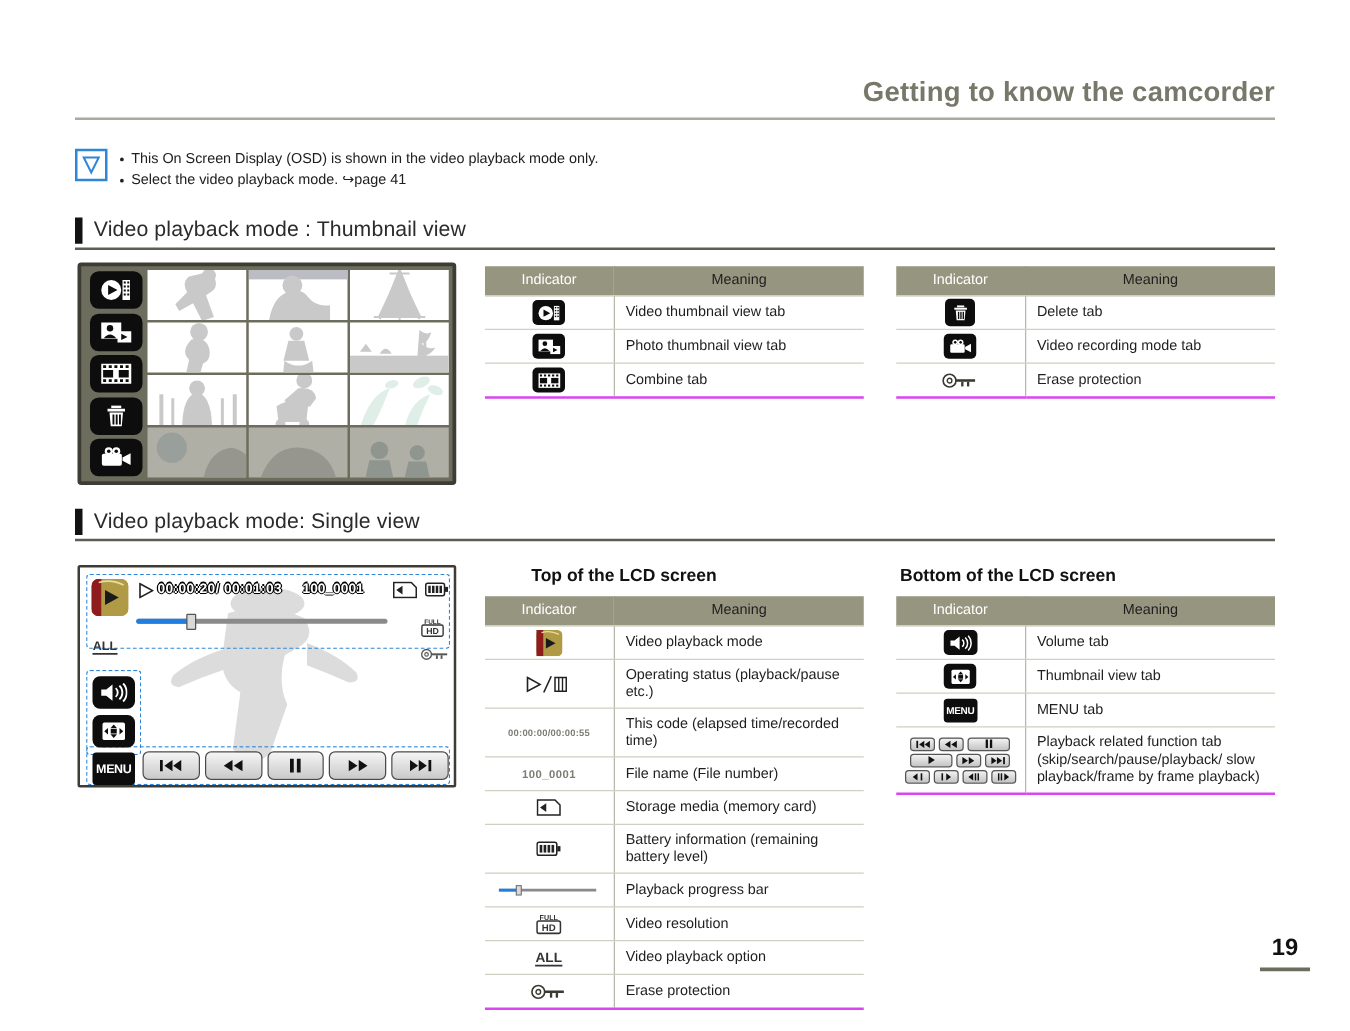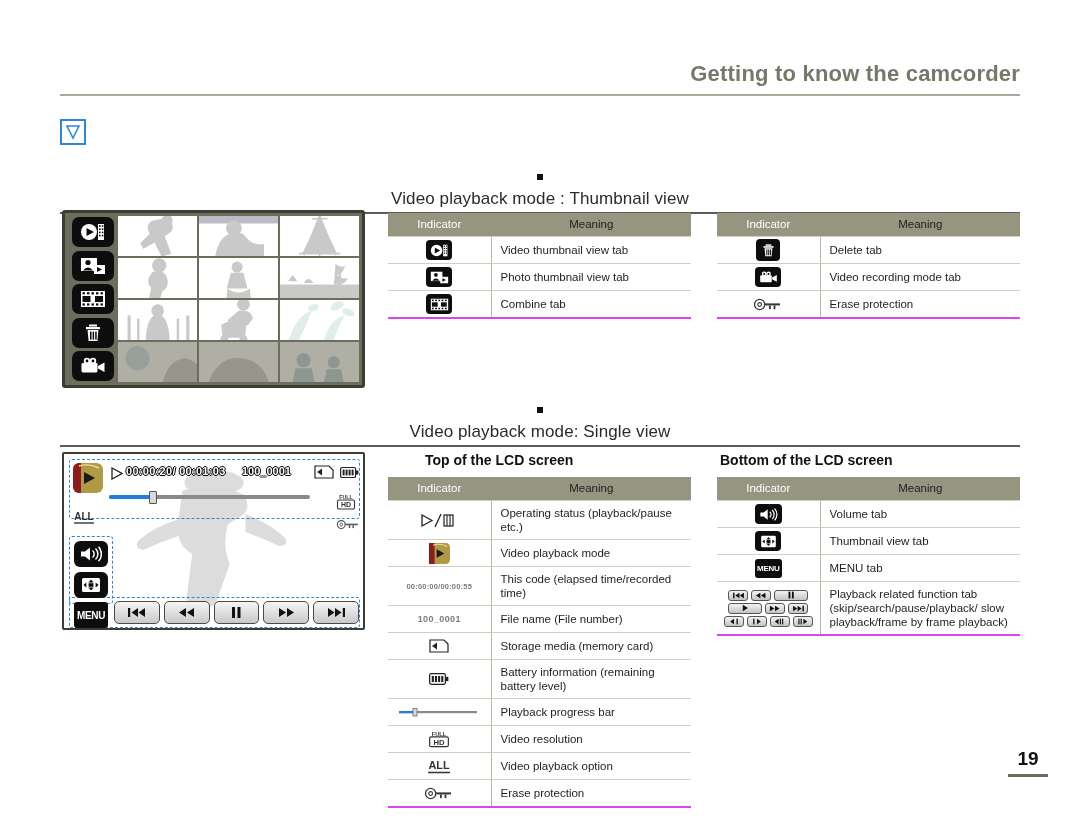--- a/index.html
+++ b/index.html
@@ -43,21 +43,21 @@
     font-size:11.5px; color:#20201f; line-height:17px;
     display:flex; align-items:flex-start; gap:6px;
   }
   .note-line .dot {
     display:inline-block; width:3px; height:3px; border-radius:50%;
     background:#20201f; margin-top:7px; flex:0 0 3px;
   }
 
   
   .section-head { position:absolute; left:60px; width:960px; }
-  .section-head .row { display:flex; align-items:center; gap:9px;flex-direction:column; }
+  .section-head .row { display:flex; align-items:flex-start; gap:9px; }
   .section-head .bar { width:6px; height:21px; background:#121212; flex:0 0 6px; }
   .section-head .text { font-size:17px; color:#2b2b2b; letter-spacing:0.1px; }
   .section-head .rule { margin-top:3px; height:1.5px; background:#5d5d54; width:100%; }
 
   #sec-thumb { top:174px; }
   #sec-single { top:407px; }
 
   
   .lcd-thumb {
     position:absolute; left:62px; top:210px; width:303px; height:178px;
@@ -182,20 +182,30 @@
 <div class="page-header">
   <div class="title">Getting to know the camcorder</div>
   <div class="rule"></div>
 </div>
 
 <div class="note">
   <div class="note-icon">
     <svg width="16" height="16" viewBox="0 0 16 16">
       <polygon points="2,2 14,2 8,14" fill="none" stroke="#2f86d6" stroke-width="1.6"></polygon>
     </svg>
+  </div>
+  <div class="note-lines">
+    <div class="note-line">
+      <span class="dot"></span>
+      <span>This On Screen Display (OSD) is shown in the video playback mode only.</span>
+    </div>
+    <div class="note-line">
+      <span class="dot"></span>
+      <span>Select the video playback mode. ↪page 41</span>
+    </div>
   </div>
 </div>
 
 <div class="section-head" id="sec-thumb">
   <div class="row">
     <div class="bar"></div>
     <div class="text">Video playback mode : Thumbnail view</div>
   </div>
   <div class="rule"></div>
 </div>
@@ -678,44 +688,44 @@
 <table class="tbl" id="tbl-top" style="left:388px; top:477px; width:303px;">
   <tbody>
     <tr class="hdr">
       <td class="cind">Indicator</td>
       <td class="cmean" style="text-align:center;padding-left:0;">Meaning</td>
     </tr>
 
     <tr>
       <td class="cind">
         <div class="ind-wrap">
+          <svg width="21" height="21" viewBox="0 0 30 30">
+            <rect width="30" height="30" rx="6" fill="#b09a45"></rect>
+            <rect x="0" y="0" width="8" height="30" fill="#8e1c1c"></rect>
+            <path d="M6 3 q10 -3 20 2" stroke="#e8dca0" stroke-width="1.6" fill="none"></path>
+            <polygon points="11,9 22,15 11,21" fill="#1a1a1a"></polygon>
+          </svg>
+        </div>
+      </td>
+      <td class="cmean">Video playback mode</td>
+    </tr>
+
+    <tr>
+      <td class="cind">
+        <div class="ind-wrap">
           <svg width="38" height="15" viewBox="0 0 38 15">
             <polygon points="2,2 12,7.5 2,13" fill="none" stroke="#222" stroke-width="1.3"></polygon>
             <line x1="15" y1="14" x2="21" y2="1" stroke="#222" stroke-width="1.3"></line>
             <rect x="24" y="2" width="9" height="11" fill="none" stroke="#222" stroke-width="1.2"></rect>
             <line x1="27" y1="2" x2="27" y2="13" stroke="#222" stroke-width="1.1"></line>
             <line x1="30" y1="2" x2="30" y2="13" stroke="#222" stroke-width="1.1"></line>
           </svg>
         </div>
       </td>
       <td class="cmean">Operating status (playback/pause etc.)</td>
-    </tr>
-
-    <tr>
-      <td class="cind">
-        <div class="ind-wrap">
-          <svg width="21" height="21" viewBox="0 0 30 30">
-            <rect width="30" height="30" rx="6" fill="#b09a45"></rect>
-            <rect x="0" y="0" width="8" height="30" fill="#8e1c1c"></rect>
-            <path d="M6 3 q10 -3 20 2" stroke="#e8dca0" stroke-width="1.6" fill="none"></path>
-            <polygon points="11,9 22,15 11,21" fill="#1a1a1a"></polygon>
-          </svg>
-        </div>
-      </td>
-      <td class="cmean">Video playback mode</td>
     </tr>
 
     <tr>
       <td class="cind">
         <div class="ind-wrap mini-code">00:00:00/00:00:55</div>
       </td>
       <td class="cmean">This code (elapsed time/recorded time)</td>
     </tr>
 
     <tr>

